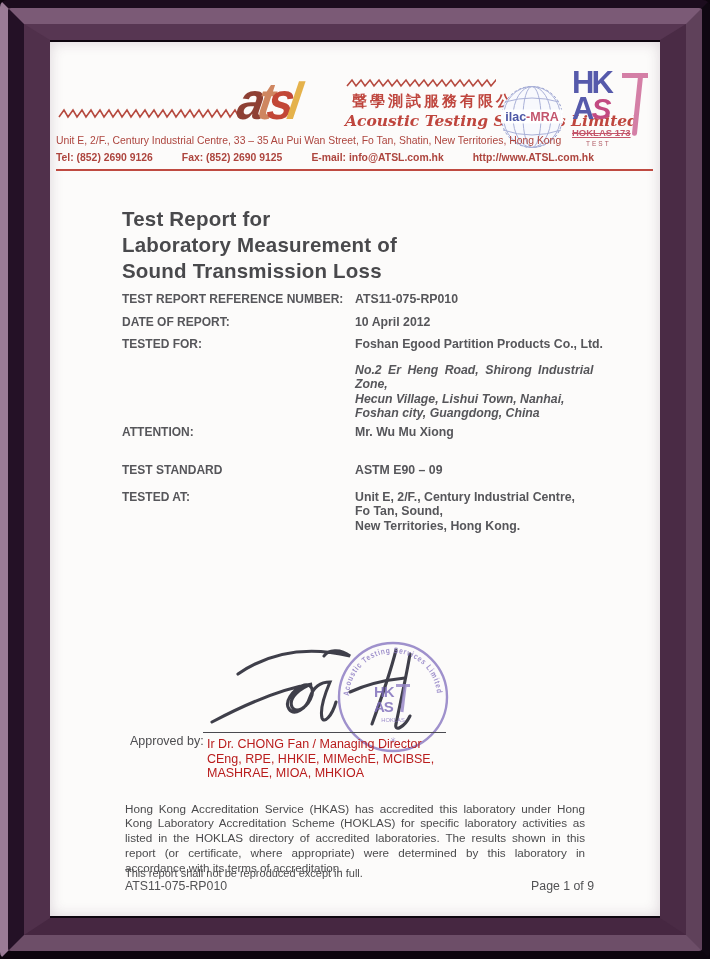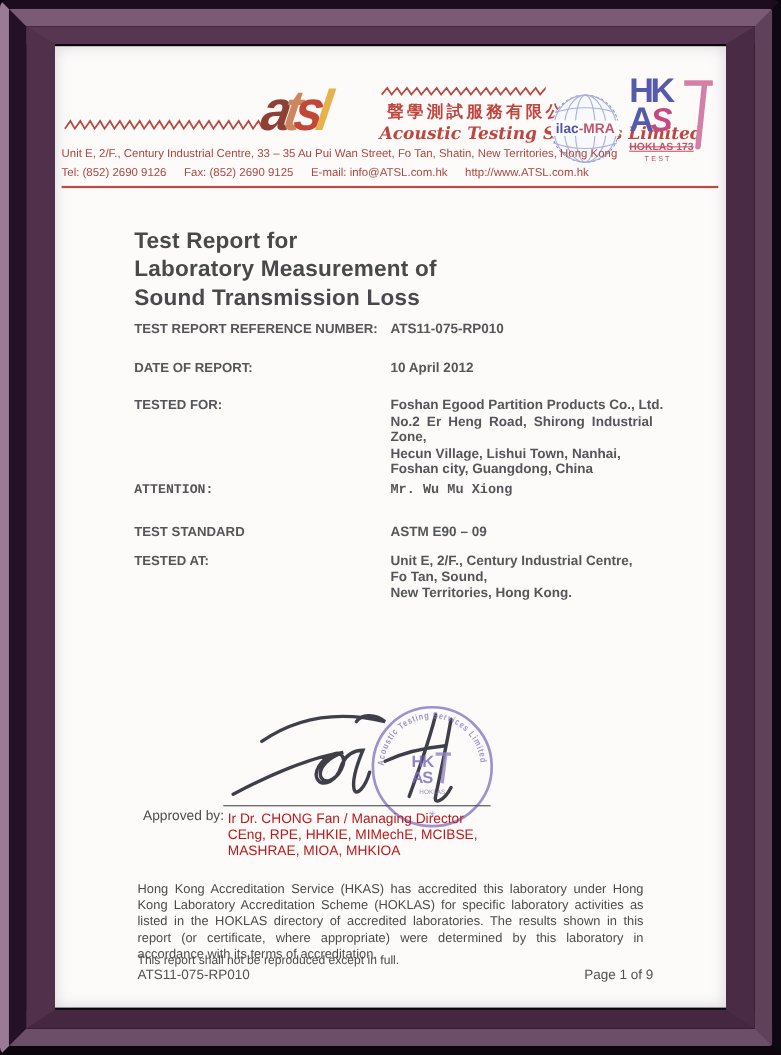--- a/index.html
+++ b/index.html
@@ -20,21 +20,21 @@
   
   .zig{position:absolute;}
   .atsl{position:absolute;left:186px;top:30px;font-weight:900;font-style:italic;
         font-size:52px;letter-spacing:-7px;transform:skewX(-9deg) scaleX(.92);line-height:58px;}
   .atsl span{display:inline-block;}
   .cjk{position:absolute;left:302px;top:50px;font-size:15px;font-weight:bold;
        letter-spacing:3px;color:#bf463e;font-family:"DejaVu Sans",sans-serif;}
   .eng-script{position:absolute;left:295px;top:69px;font-size:15.5px;font-weight:bold;
        font-style:italic;color:#bf463e;font-family:"DejaVu Serif",serif;}
   .addr1{position:absolute;left:6px;top:93px;width:600px;font-size:10.4px;color:#ad453e;}
-  .addr2{position:absolute;left:6px;top:110px;width:600px;font-size:10.4px;color:#ad453e;display:flex;gap:16px;}
+  .addr2{position:absolute;left:6px;top:110px;width:600px;font-size:10.4px;color:#ad453e;display:flex;gap:29px;font-weight:bold;}
   .redline{position:absolute;left:6px;top:127px;width:597px;height:2px;background:#bf4a41;}
 
   .ilac{position:absolute;left:449px;top:42px;}
   .hkas{position:absolute;left:522px;top:28px;width:86px;text-align:left;}
   .hkas .row{font-size:31px;font-weight:900;color:#565aab;letter-spacing:-3px;line-height:26px;font-family:"Liberation Sans",sans-serif;}
   .hkas .s-pink{color:#c34b82;font-style:italic;font-size:30px;letter-spacing:0;}
   .hkas .tbar-v{position:absolute;left:63px;top:4px;width:5px;height:62px;background:#d47fa6;
        transform:rotate(6deg);border-radius:0 0 4px 4px;}
   .hkas .tbar-h{position:absolute;left:50px;top:3px;width:26px;height:5px;background:#d47fa6;}
   .hoklas{margin-top:5px;font-size:9.5px;font-weight:bold;color:#c4566b;
@@ -45,21 +45,21 @@
   .title{position:absolute;left:72px;top:164px;font-size:20.5px;font-weight:bold;
          color:#49494c;line-height:26px;letter-spacing:.2px;}
   .fields{position:absolute;left:72px;top:250px;width:482px;font-size:12.3px;font-weight:bold;color:#56565a;}
   .frow{display:flex;line-height:14.5px;}
   .frow .lab{width:233px;flex:0 0 233px;font-size:12px;}
   .frow .val{flex:1;}
   .val .ln{display:block;}
   .just-a{word-spacing:4.5px;}
   .just-b{word-spacing:3px;}
   .just-c{word-spacing:10px;}
-  .mt13{margin-top:20px;}.mt11{}.mt4{margin-top:4px;font-family:Liberation Mono, monospace;}
+  .mt13{margin-top:8px;}.mt11{margin-top:11px;font-style:italic;}.mt4{margin-top:4px;}
   .mt10{margin-top:10px;}.mt24{margin-top:24px;align-items:flex-end;}.mt12{margin-top:12px;}
 
   
   .approved{position:absolute;left:80px;top:692px;font-size:12.5px;color:#4d4d50;}
   .sig-svg{position:absolute;left:150px;top:598px;}
   .stamp{position:absolute;left:286px;top:598px;opacity:.82;}
   .sigline{position:absolute;left:153px;top:690px;width:243px;border-top:1.6px solid #4a4a50;}
   .signame{position:absolute;left:157px;top:695px;font-size:12.5px;color:#b91c1c;line-height:14.5px;}
 
   

